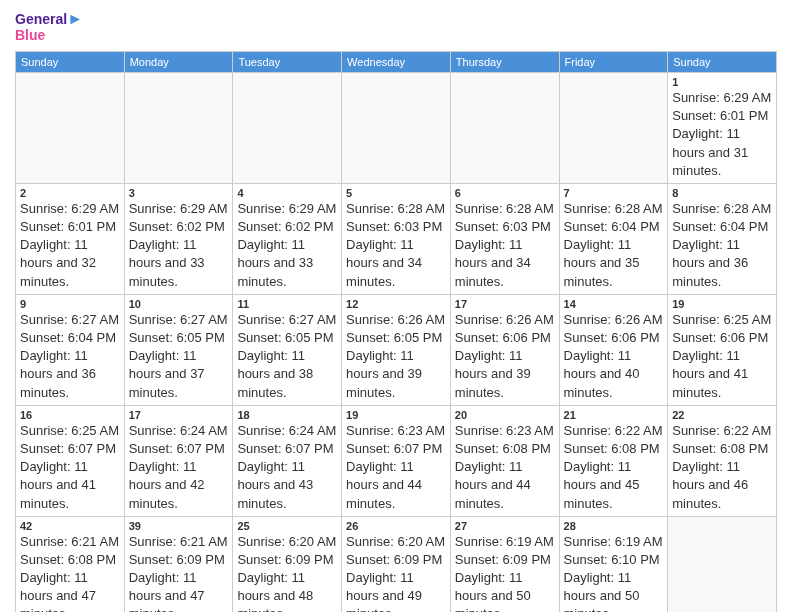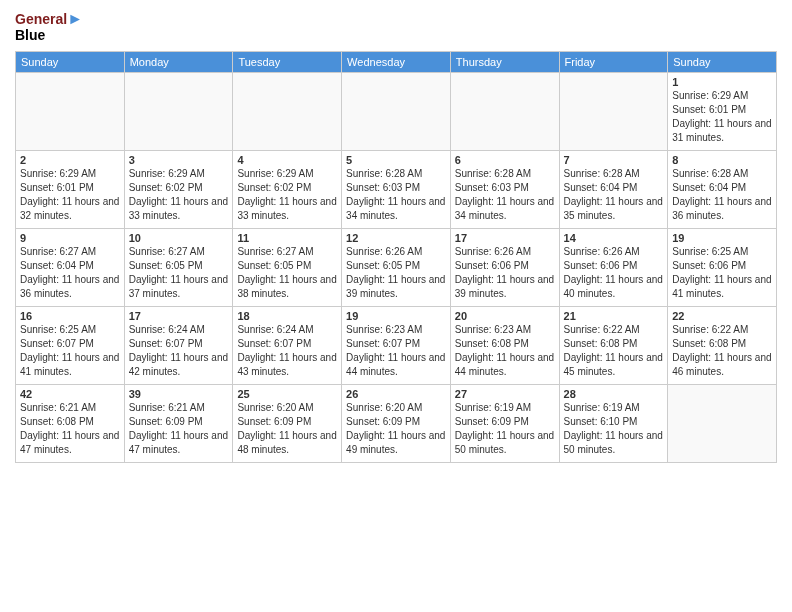--- a/index.html
+++ b/index.html
@@ -8,31 +8,31 @@
     .header { display: flex; justify-content: space-between; align-items: flex-start; margin-bottom: 8px; }
     .logo { display: flex; align-items: center; gap: 2px; }
     .title-block { text-align: right; }
     .month-title { font-size: 32px; color: #555; font-weight: normal; }
     .location { font-size: 14px; color: #555; }
     .calendar { width: 100%; border-collapse: collapse; }
     .calendar th { background: #4a90d9; color: #fff; font-size: 11px; font-weight: normal; padding: 4px 5px; border: 1px solid #ccc; text-align: left; }
     .calendar td { border: 1px solid #ccc; vertical-align: top; padding: 3px 4px; font-size: 8.5px; color: #333; width: calc(100%/7); background: #fff; height: 78px; }
     .calendar td.empty { background: #f9f9f9; }
     .day-num { font-size: 11px; font-weight: bold; display: block; margin-bottom: 1px; }
-    .day-info { font-size: 10px; line-height: 1.4; color: #333; }
+    .day-info { font-size: 13px; line-height: 1.4; color: #333; }
   </style>
 </head>
 <body>
 
 <div class="page">
   <div class="header">
     <div class="logo">
   <div style="display:flex;flex-direction:column;line-height:1.1;">
-    <span style="font-size:14px;font-weight:bold;color:#333;"><span style="color:#7f1d1d">General</span><span style="color:#4a90d9; font-size:16px;">►</span></span>
-    <span style="font-size:14px;font-weight:bold;color:#000000;">Blue</span>
+    <span style="font-size:14px;font-weight:bold;color:#333;"><span style="color:#4c1d95">General</span><span style="color:#4a90d9; font-size:16px;">►</span></span>
+    <span style="font-size:14px;font-weight:bold;color:#ec4899;">Blue</span>
   </div>
 </div>
     <div class="title-block">
       <div class="month-title"></div>
       <div class="location"></div>
     </div>
   </div>
 
   <table class="calendar">
     <thead>

